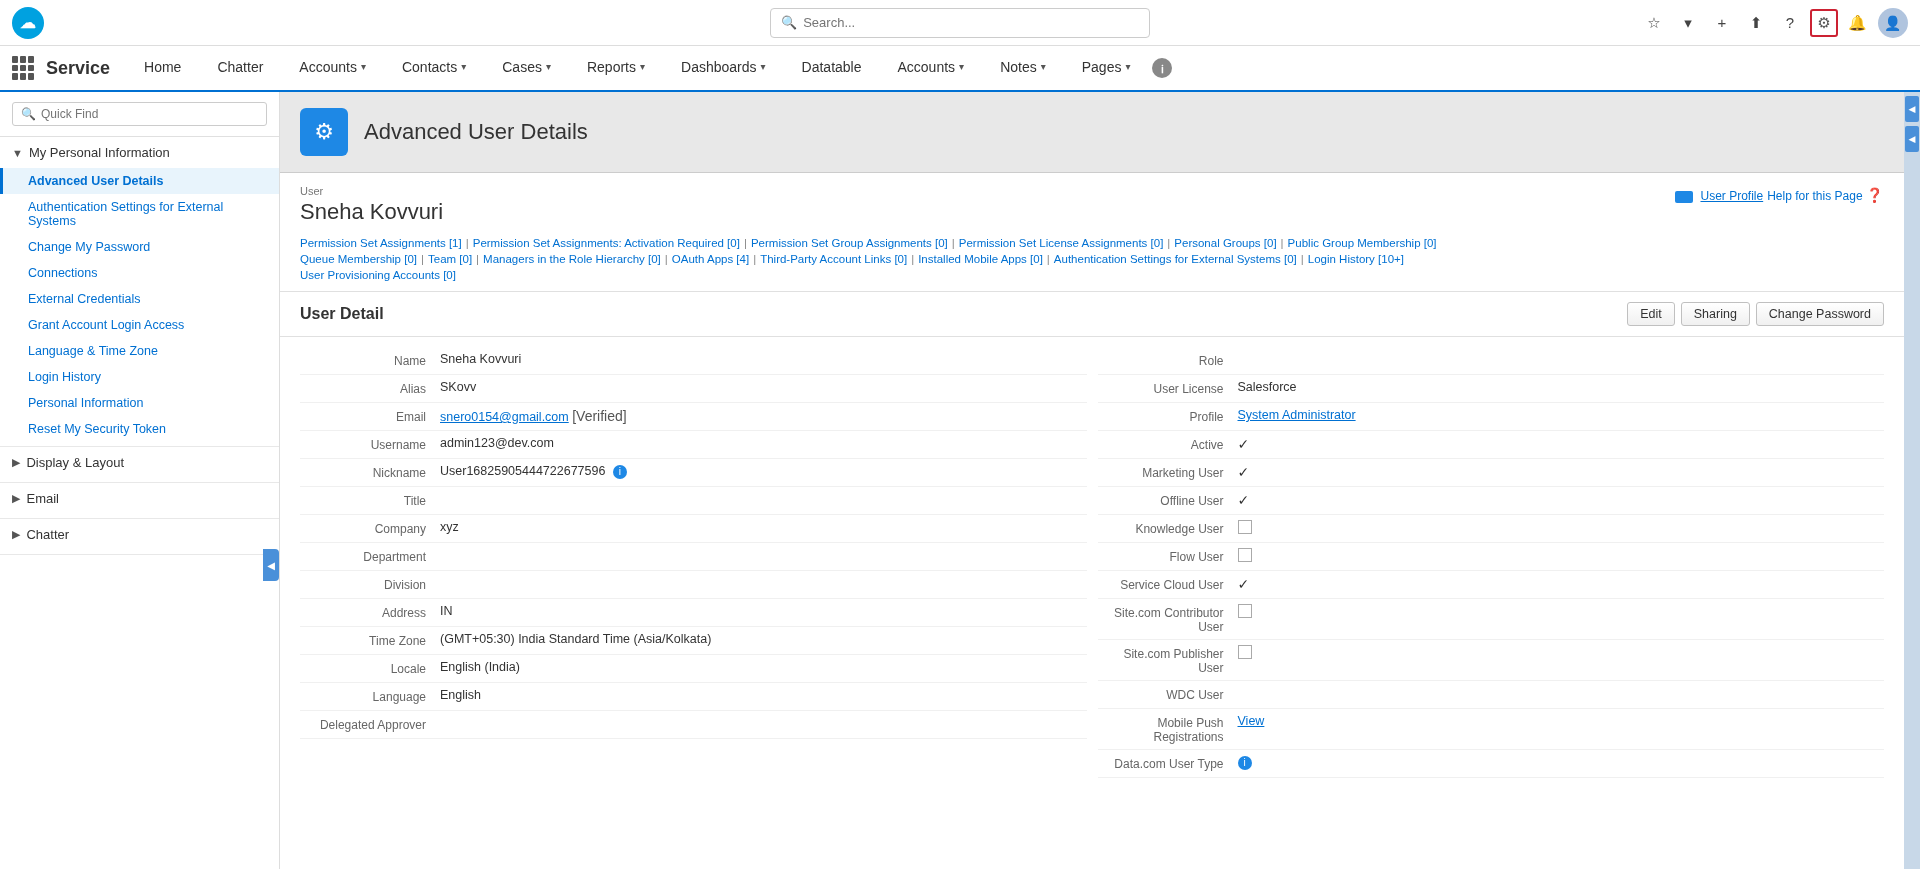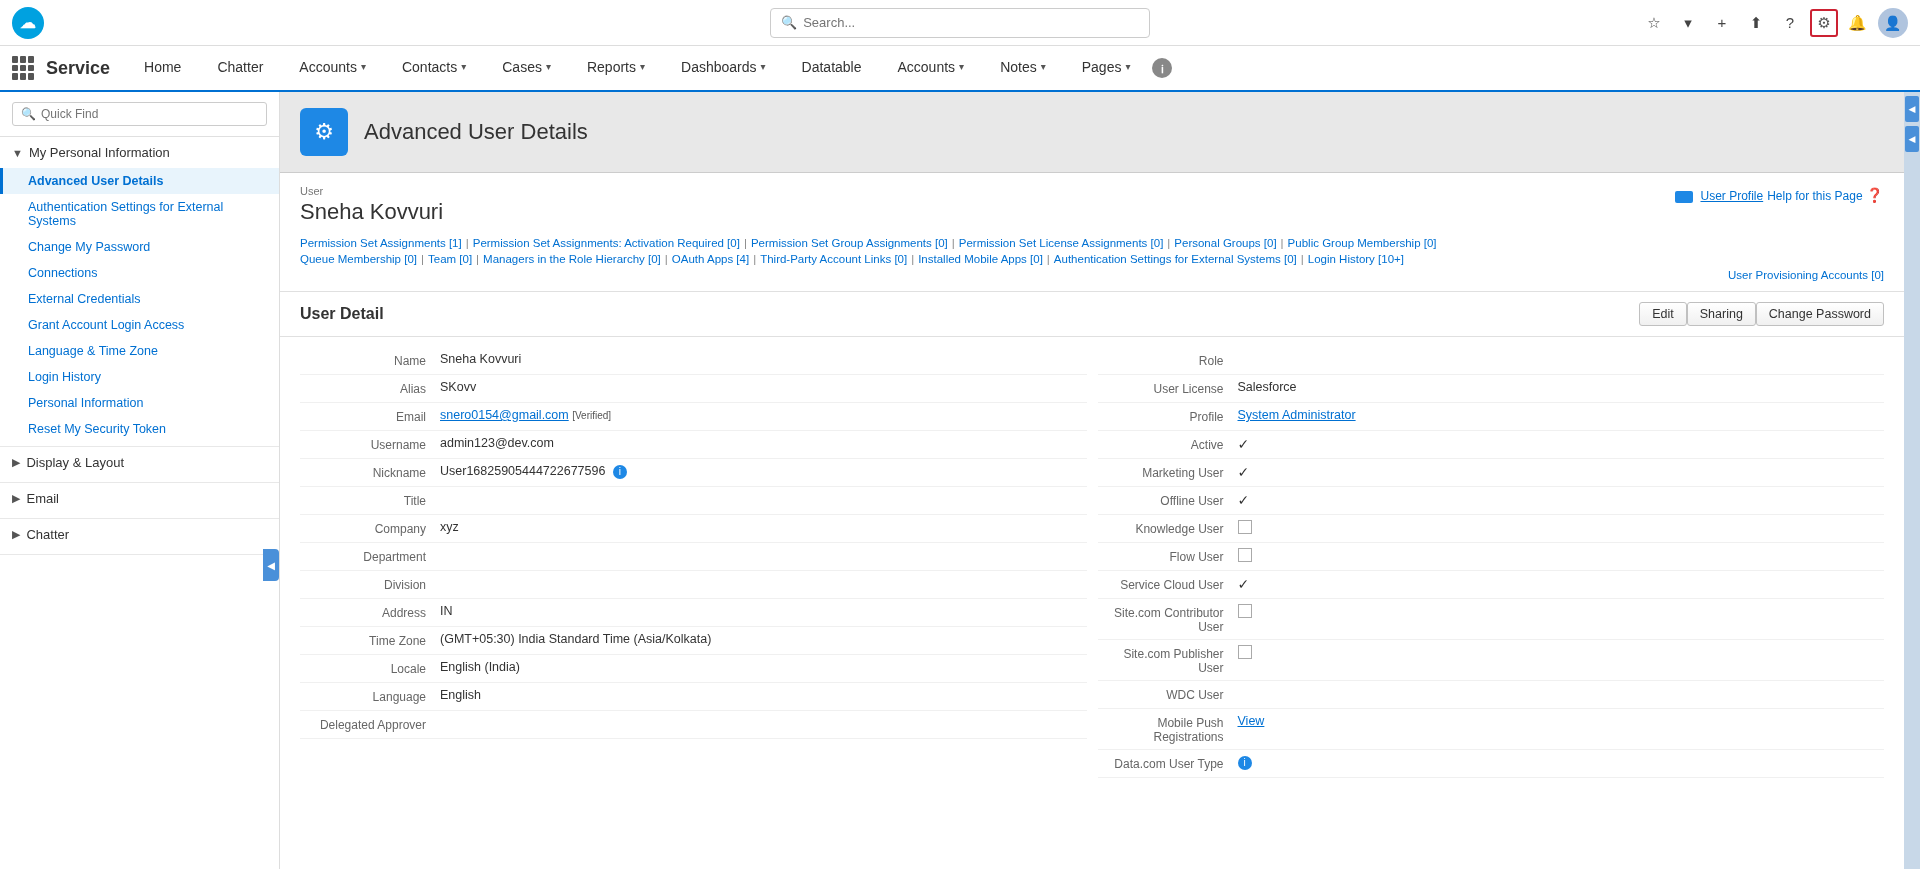--- a/index.html
+++ b/index.html
@@ -243,21 +243,21 @@
     .breadcrumb-sep { color: #888; }
 
     .section-header-row {
       display: flex; align-items: center; justify-content: space-between;
       padding: 10px 20px;
       border-bottom: 1px solid #e0e0e0;
     }
     .section-title {
       font-size: 16px; font-weight: 600; color: #333;
     }
-    .section-actions { display: flex; }
+    .section-actions { display: flex; gap: 6px; }
     .btn {
       padding: 4px 12px;
       font-size: 12.5px;
       border: 1px solid #c0c0c0;
       border-radius: 3px;
       background: linear-gradient(#fff, #f0f0f0);
       cursor: pointer;
       color: #333;
     }
 
@@ -283,21 +283,21 @@
       padding-right: 14px;
       flex-shrink: 0;
       padding-top: 2px;
     }
     .detail-value {
       font-size: 12.5px;
       color: #333;
       flex: 1;
     }
     .detail-value a { color: #0070d2; text-decoration: underline; cursor: pointer; }
-    .detail-value .verified { color: #555; font-size: 10px; }
+    .detail-value .verified { color: #555; font-size: 14px; }
 
     .check-icon { color: #333; font-size: 14px; }
     .checkbox-empty {
       width: 14px; height: 14px;
       border: 1px solid #aaa;
       display: inline-block;
     }
 
     
     .content-body::-webkit-scrollbar { width: 8px; }
@@ -556,21 +556,21 @@
           <span class="breadcrumb-link">OAuth Apps [4]</span>
           <span class="breadcrumb-sep">|</span>
           <span class="breadcrumb-link">Third-Party Account Links [0]</span>
           <span class="breadcrumb-sep">|</span>
           <span class="breadcrumb-link">Installed Mobile Apps [0]</span>
           <span class="breadcrumb-sep">|</span>
           <span class="breadcrumb-link">Authentication Settings for External Systems [0]</span>
           <span class="breadcrumb-sep">|</span>
           <span class="breadcrumb-link">Login History [10+]</span>
         </div>
-        <div class="breadcrumb-links" style="justify-content:flex-end;padding-top:0;">
+        <div class="breadcrumb-links" style="justify-content:flex-start;padding-top:0;">
           <span class="breadcrumb-link">User Provisioning Accounts [0]</span>
         </div>
       </div>
 
       <div class="section-header-row">
         <span class="section-title">User Detail</span>
         <div class="section-actions">
           <button class="btn">Edit</button>
           <button class="btn">Sharing</button>
           <button class="btn">Change Password</button>

